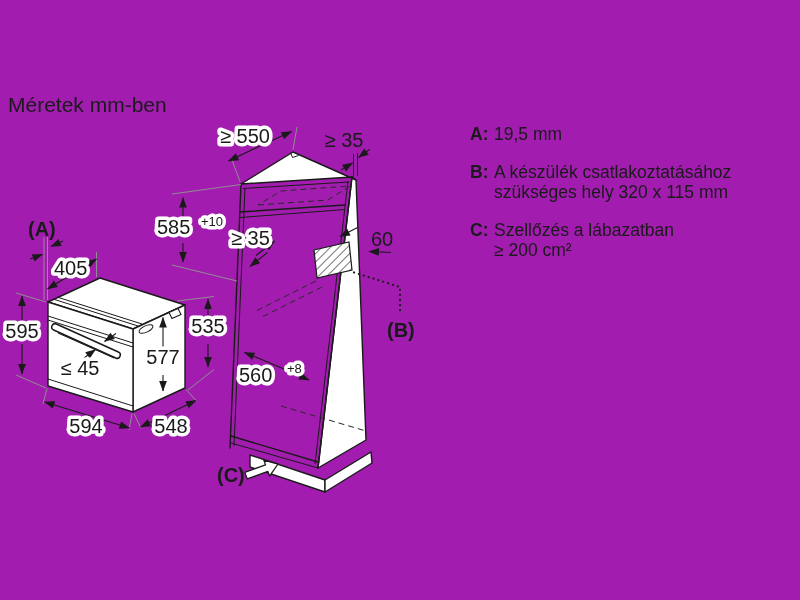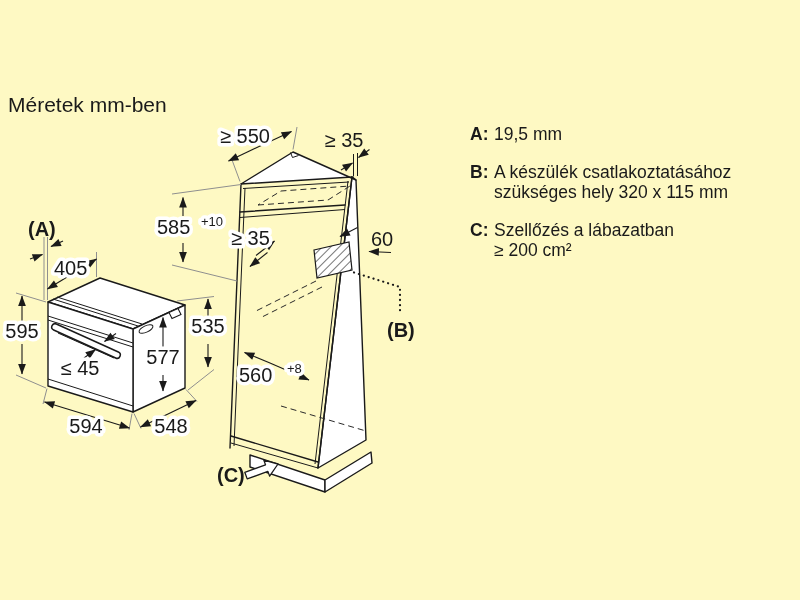--- a/index.html
+++ b/index.html
@@ -1,16 +1,16 @@
 <!DOCTYPE html>
 <html><head>
 <meta charset="utf-8">
 <style>
   html,body { margin:0; padding:0; background:#ffffff; }
-  #stage { position:relative; width:800px; height:600px; background:#fef9c3; overflow:hidden; }
+  #stage { position:relative; width:800px; height:600px; background:#a21caf; overflow:hidden; }
   svg text { font-family:"Liberation Sans","DejaVu Sans",sans-serif; fill:#1a1a1a; }
   .title  { font-size:21px; }
   .dim    { font-size:20px; }
   .dim-s  { font-size:13px; }
   .ref    { font-size:20px; font-weight:bold; }
   .lg-key { font-size:17.5px; font-weight:bold; }
   .lg-txt { font-size:17.5px; }
   .halo   { paint-order:stroke fill; stroke:#ffffff; stroke-width:7px; stroke-linejoin:round; }
   .ln     { stroke:#1a1a1a; stroke-width:1.4; fill:none; stroke-linejoin:round; stroke-linecap:round; }
   .thin   { stroke:#1a1a1a; stroke-width:1;   fill:none; }

